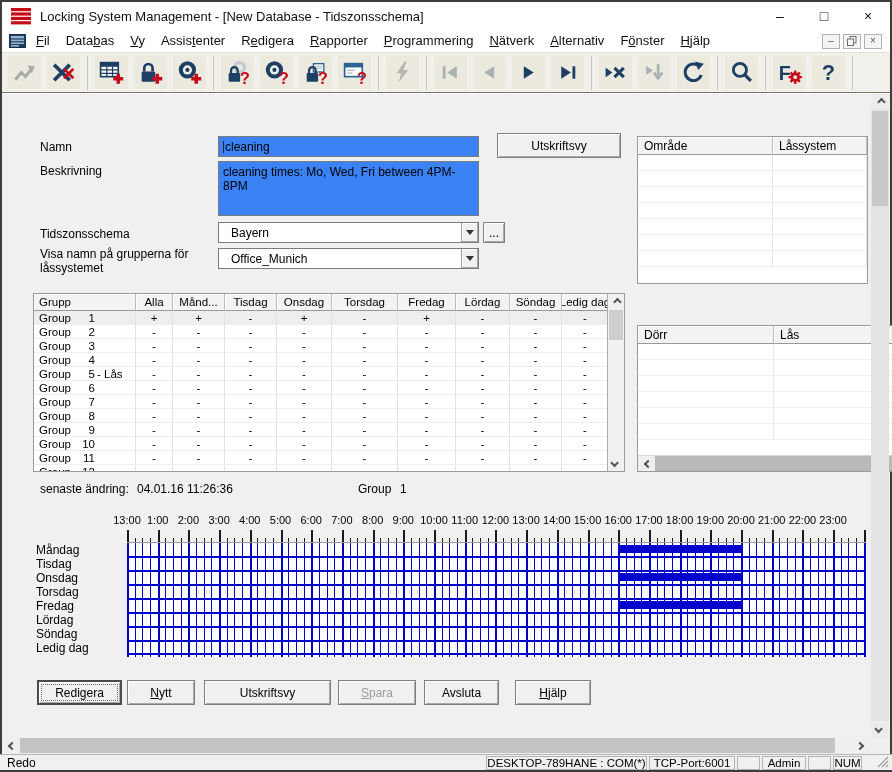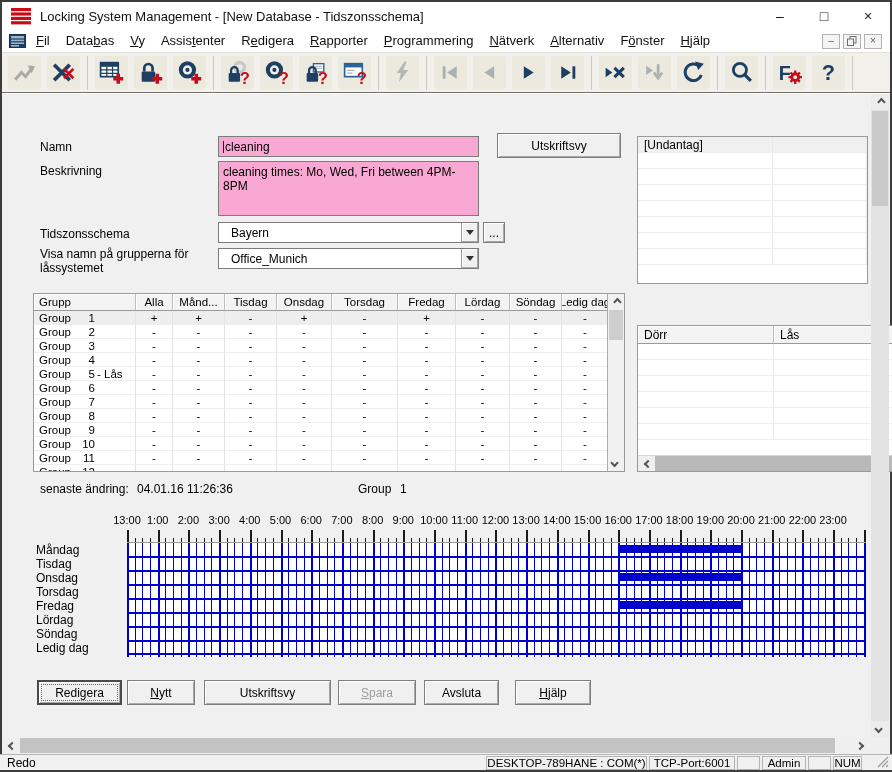--- a/index.html
+++ b/index.html
@@ -19,21 +19,21 @@
   .menu-item{padding:0 8px;height:22px;line-height:21px;white-space:nowrap;color:#111;}
   #mdi-buttons{margin-left:auto;display:flex;align-items:center;padding-right:8px;}
   .mdi-btn{width:18px;height:15px;border:1px solid #b2b2b2;background:#f4f4f4;display:flex;align-items:center;justify-content:center;font-size:10px;line-height:10px;color:#5a5a5a;margin-left:3px;}
   
   #toolbar{position:absolute;left:2px;top:52px;right:2px;height:41px;background:#f1f0ea;border-top:1px solid #e2e1da;border-bottom:1px solid #73736b;display:flex;align-items:center;padding-left:3px;}
   .tbtn{width:33px;height:33px;background:#ece9df;border-radius:2px;margin:0 3px;display:flex;align-items:center;justify-content:center;flex:none;}
   .tsep{width:1px;height:34px;background:#c9c9c0;margin:0 4px;flex:none;}
   
   #client-bg{position:absolute;left:2px;top:94px;right:2px;height:643px;background:#f0f0f0;}
   .lbl{position:absolute;font-size:12px;color:#000;white-space:nowrap;}
-  .tbox{position:absolute;background:#f9a8d4;border:1px solid #7b7b7b;font-size:12px;padding:3px 4px;overflow:hidden;white-space:nowrap;}
+  .tbox{position:absolute;background:#3b82f6;border:1px solid #7b7b7b;font-size:12px;padding:3px 4px;overflow:hidden;white-space:nowrap;}
   .caret{display:inline-block;width:1px;height:12px;background:#222;vertical-align:-2px;margin-right:1px;}
   .btn3d{position:absolute;background:#f0f0f0;border:1px solid #7e7e7e;box-shadow:inset 1px 1px 0 #fff,inset -1px -1px 0 #a9a9a9;
     font-size:12px;display:flex;align-items:center;justify-content:center;white-space:nowrap;}
   .combo{position:absolute;background:#fff;border:1px solid #7b7b7b;font-size:12px;display:flex;align-items:center;}
   .combo .cval{padding-left:12px;flex:1;white-space:nowrap;overflow:hidden;}
   .carrow{width:17px;align-self:stretch;background:#f0f0f0;border-left:1px solid #9d9d9d;box-shadow:inset -1px -1px 0 #a9a9a9,inset 1px 1px 0 #fff;display:flex;align-items:center;justify-content:center;}
   .tri{width:0;height:0;border-left:4px solid transparent;border-right:4px solid transparent;border-top:5px solid #333;}
   
   .sidetable{position:absolute;background:#fff;border:1px solid #9a9a9a;overflow:hidden;}
   .sthead{display:flex;height:18px;}
@@ -316,25 +316,25 @@
 
   <div class="lbl" style="left:40px;top:247px;line-height:14px;"><span>Visa namn på grupperna för</span><br><span>låssystemet</span></div>
   <div class="combo" style="left:218px;top:248px;width:261px;height:21px;">
     <span class="cval">Office_Munich</span>
     <span class="carrow">
         <i class="tri"></i>
       </span>
   </div>
 
   <div id="area-table" class="sidetable" style="left:637px;top:136px;width:231px;height:148px;">
+      <div class="sthead">
+        <div class="sth" style="width: 135px;">Område</div>
+        <div class="sth" style="flex: 1 1 0%;">Låssystem</div>
+      </div>
       <div class="stbody">
-        <div class="strow sel">
-          <div class="stc" style="width: 135px;">[Undantag]</div>
-          <div class="stc" style="flex: 1 1 0%;"></div>
-        </div>
         <div class="strow">
           <div class="stc" style="width: 135px;"></div>
           <div class="stc" style="flex: 1 1 0%;"></div>
         </div>
         <div class="strow">
           <div class="stc" style="width: 135px;"></div>
           <div class="stc" style="flex: 1 1 0%;"></div>
         </div>
         <div class="strow">
           <div class="stc" style="width: 135px;"></div>

